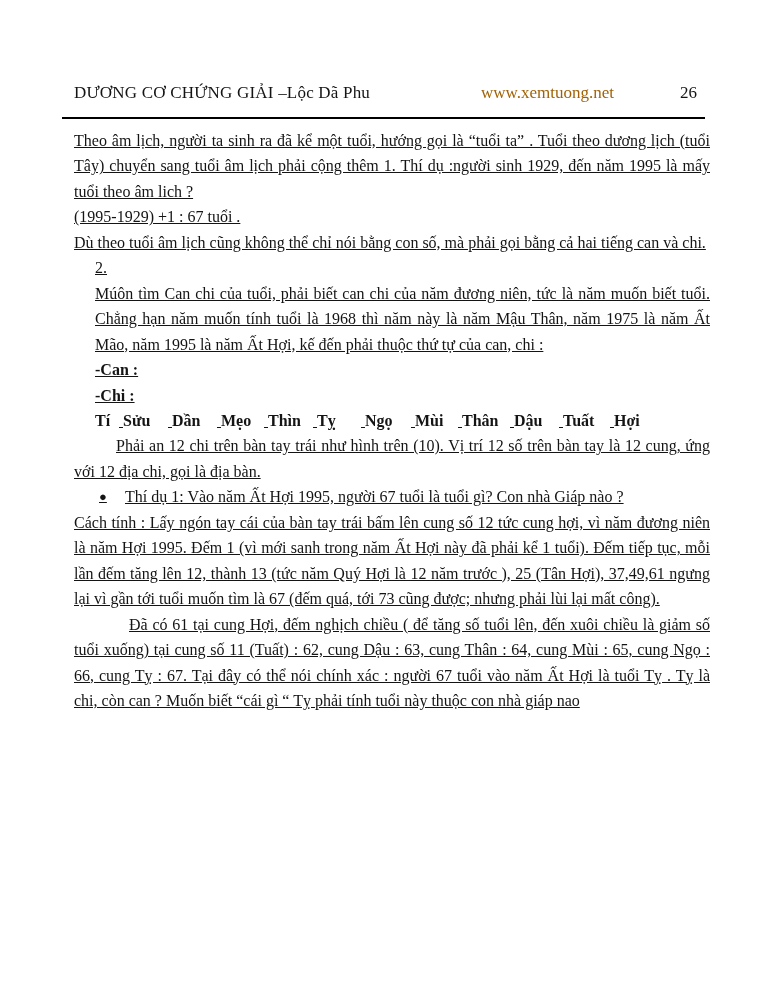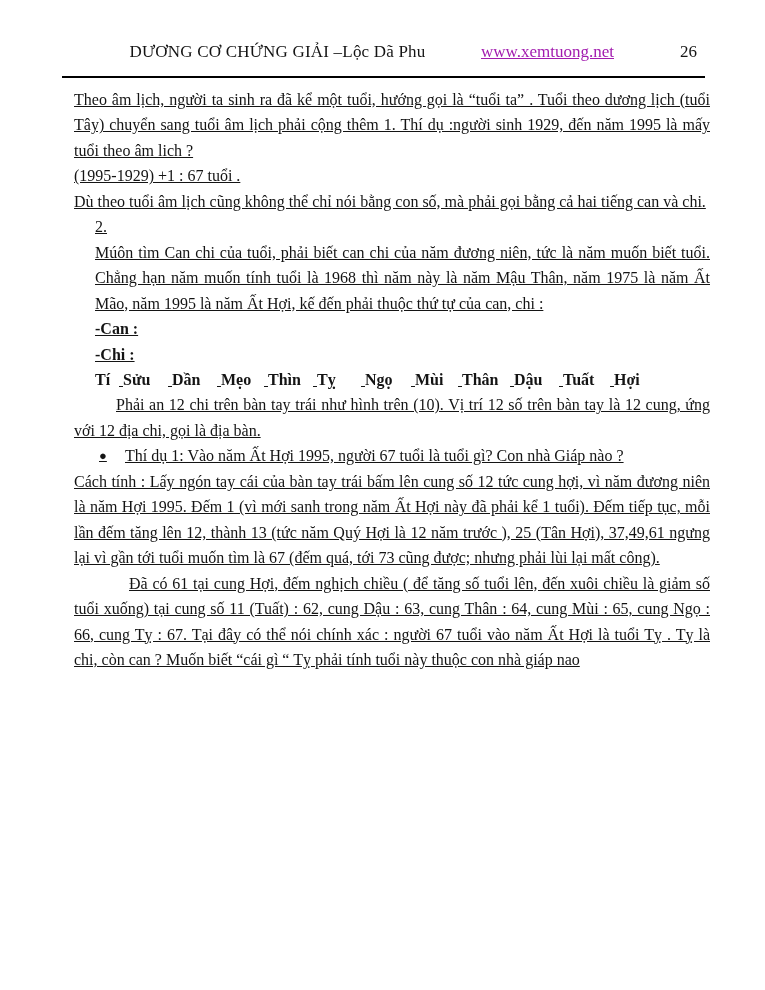--- a/index.html
+++ b/index.html
@@ -17,27 +17,26 @@
   }
   
   .header {
     display: flex;
     align-items: baseline;
     margin: 0 68px 0 74px;
     line-height: 20px;
     font-size: 17px;
     white-space: nowrap;
   }
-  .header .title { flex: 1; letter-spacing: 0.2px; text-align: center; }
+  .header .title { flex: 1; letter-spacing: 0.2px; }
   .header .weblink {
-    color: #a21caf;
-    text-decoration: underline;
+    color: #a16207;
     cursor: pointer;
   }
-  .header .pagenum { margin-left: 66px; }
+  .header .pagenum { margin-left: 66px; margin-top: 41px; }
   .divider {
     margin: 14px 60px 0 62px;
     border-top: 2px solid #000000;
     height: 0;
   }
   
   .content {
     margin: 9px 55px 0 74px; 
     font-size: 16px;
     line-height: 25.45px;

